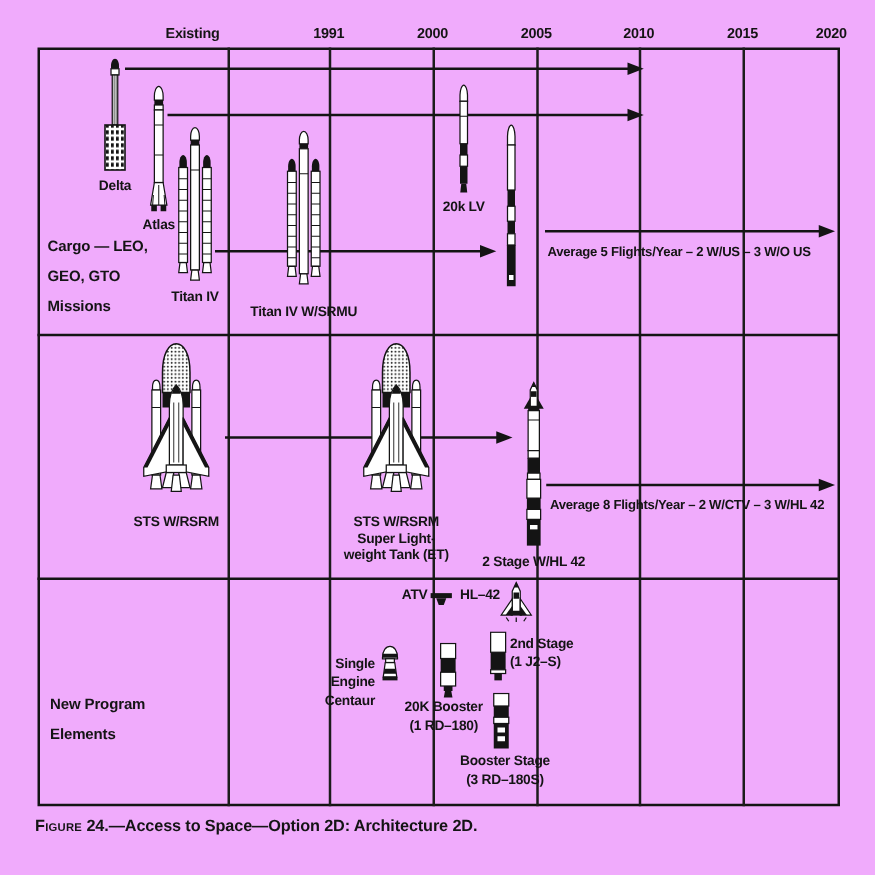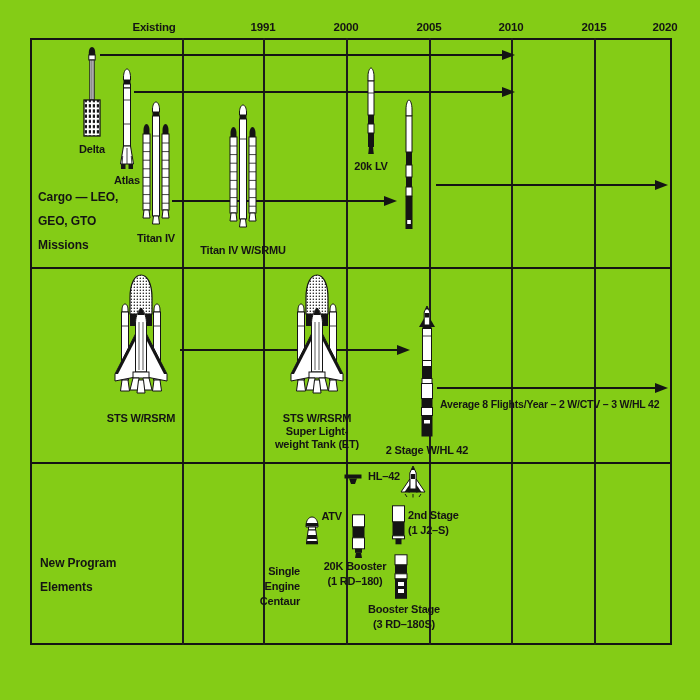--- a/index.html
+++ b/index.html
@@ -1,24 +1,24 @@
 <!DOCTYPE html>
 <html><head>
 <meta charset="utf-8">
 <style>
   html,body{margin:0;padding:0;}
   body{width:700px;height:700px;background:#f4f4f1;font-family:"Liberation Sans",sans-serif;}
-  #stage{position:relative;width:700px;height:700px;background:#84cc16;overflow:hidden;color:#141414;}
+  #stage{position:relative;width:700px;height:700px;background:#f0abfc;overflow:hidden;color:#141414;}
   .frame{position:absolute;left:30px;top:38px;width:642px;height:607px;border:2.2px solid #141414;box-sizing:border-box;background:transparent;}
   .vline{position:absolute;top:38px;height:607px;width:1.6px;background:#1c1c1c;}
   .hline{position:absolute;left:30px;width:642px;height:2px;background:#141414;}
   .axis-lbl{position:absolute;top:21px;transform:translateX(-50%);font-weight:bold;font-size:11.5px;white-space:nowrap;letter-spacing:-.2px;}
   .lbl{position:absolute;font-weight:bold;font-size:11px;line-height:13px;white-space:pre-line;letter-spacing:-.2px;}
   .lblc{text-align:center;transform:translateX(-50%);}
-  .lblr{text-align:right;transform:translateX(-100%);margin-top:40px;}
+  .lblr{text-align:right;transform:translateX(-100%);}
   .row-lbl{position:absolute;font-weight:bold;font-size:12px;line-height:24px;white-space:pre-line;letter-spacing:-.1px;}
   .arrow{position:absolute;height:12px;}
   .arrow .shaft{position:absolute;left:0;right:11px;top:4.8px;height:2.4px;background:#141414;}
   .arrow .head{position:absolute;right:0;top:0.5px;width:0;height:0;border-top:5.5px solid transparent;border-bottom:5.5px solid transparent;border-left:13px solid #141414;}
   .veh{position:absolute;}
   .veh svg{display:block;}
   .caption{position:absolute;left:28px;top:653px;font-weight:bold;font-size:13px;letter-spacing:-.1px;}
   .smallcaps{font-variant:small-caps;letter-spacing:.2px;}
   i{font-style:italic;}
 </style>
@@ -159,20 +159,21 @@
       <rect x="6" y="17" width="6" height="36" fill="#fff" stroke="#141414"></rect>
       <rect x="6" y="53" width="6" height="13" fill="#141414"></rect>
       <rect x="6" y="66" width="6" height="12" fill="#fff" stroke="#141414"></rect>
       <rect x="6" y="78" width="6" height="10" fill="#141414"></rect>
       <rect x="6" y="88" width="6" height="9" fill="#fff" stroke="#141414"></rect>
       <rect x="5.5" y="97" width="7" height="33" fill="#141414"></rect>
       <rect x="7.2" y="121" width="3.6" height="4" fill="#fff"></rect>
     </svg>
   </div>
 
+  <div class="lbl" style="left:438px;top:196px;font-size:10.5px;white-space:nowrap">Average 5 Flights/Year – 2 W/US – 3 W/O US</div>
 
   <div class="row-lbl" style="left:38px;top:185px">Cargo — LEO,
 GEO, GTO
 Missions</div>
 
   <div class="veh" style="left:103px;top:274px;width:76px;height:136px">
     <svg viewBox="0 0 76 136" width="76" height="136">
       <defs>
           <pattern id="stip1" width="3" height="3" patternUnits="userSpaceOnUse">
             <rect width="3" height="3" fill="#fff"></rect>
@@ -333,14 +334,17 @@
       <rect x="2" y="10.8" width="12" height="9" fill="#141414"></rect>
       <rect x="2" y="19.8" width="12" height="5" fill="#fff" stroke="#141414"></rect>
       <rect x="2" y="24.8" width="12" height="20" fill="#141414"></rect>
       <rect x="5" y="28" width="6" height="4" fill="#fff"></rect>
       <rect x="5" y="35" width="6" height="4" fill="#fff"></rect>
     </svg>
   </div>
   <div class="lbl lblc" style="left:404px;top:602px;line-height:15px">Booster Stage
 (3 RD–180S)</div>
 
+  <div class="caption">
+    <span class="smallcaps">Figure</span><span> 24.—Access to Space—Option 2D: Architecture 2D.</span>
+  </div>
 
 </div>
 
 </body></html>

